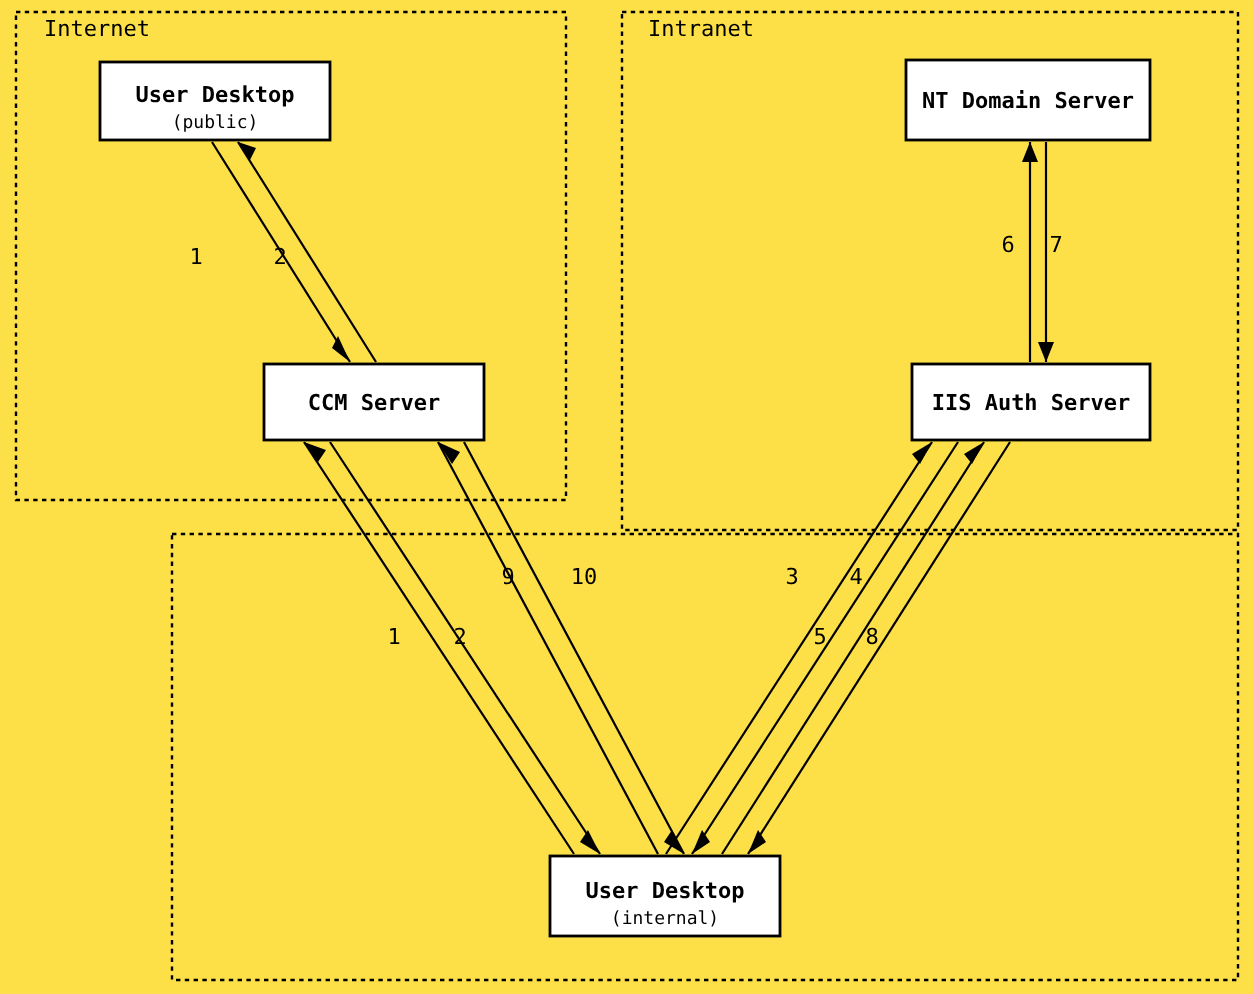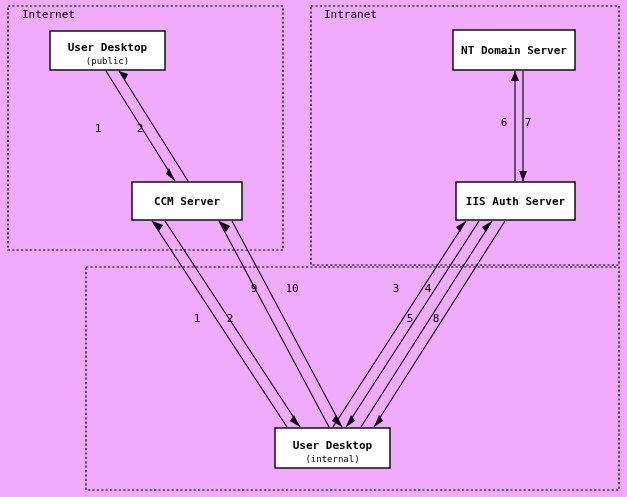--- a/index.html
+++ b/index.html
@@ -4,21 +4,21 @@
 <style>
   html, body {
     margin: 0;
     padding: 0;
     background: #ffffff;
   }
   #canvas {
     position: relative;
     width: 627px;
     height: 497px;
-    background: #f0abfc;
+    background: #fde047;
     overflow: hidden;
     font-family: "DejaVu Sans Mono", monospace;
   }
   svg#diagram {
     position: absolute;
     left: 0;
     top: 0;
     width: 627px;
     height: 497px;
   }

